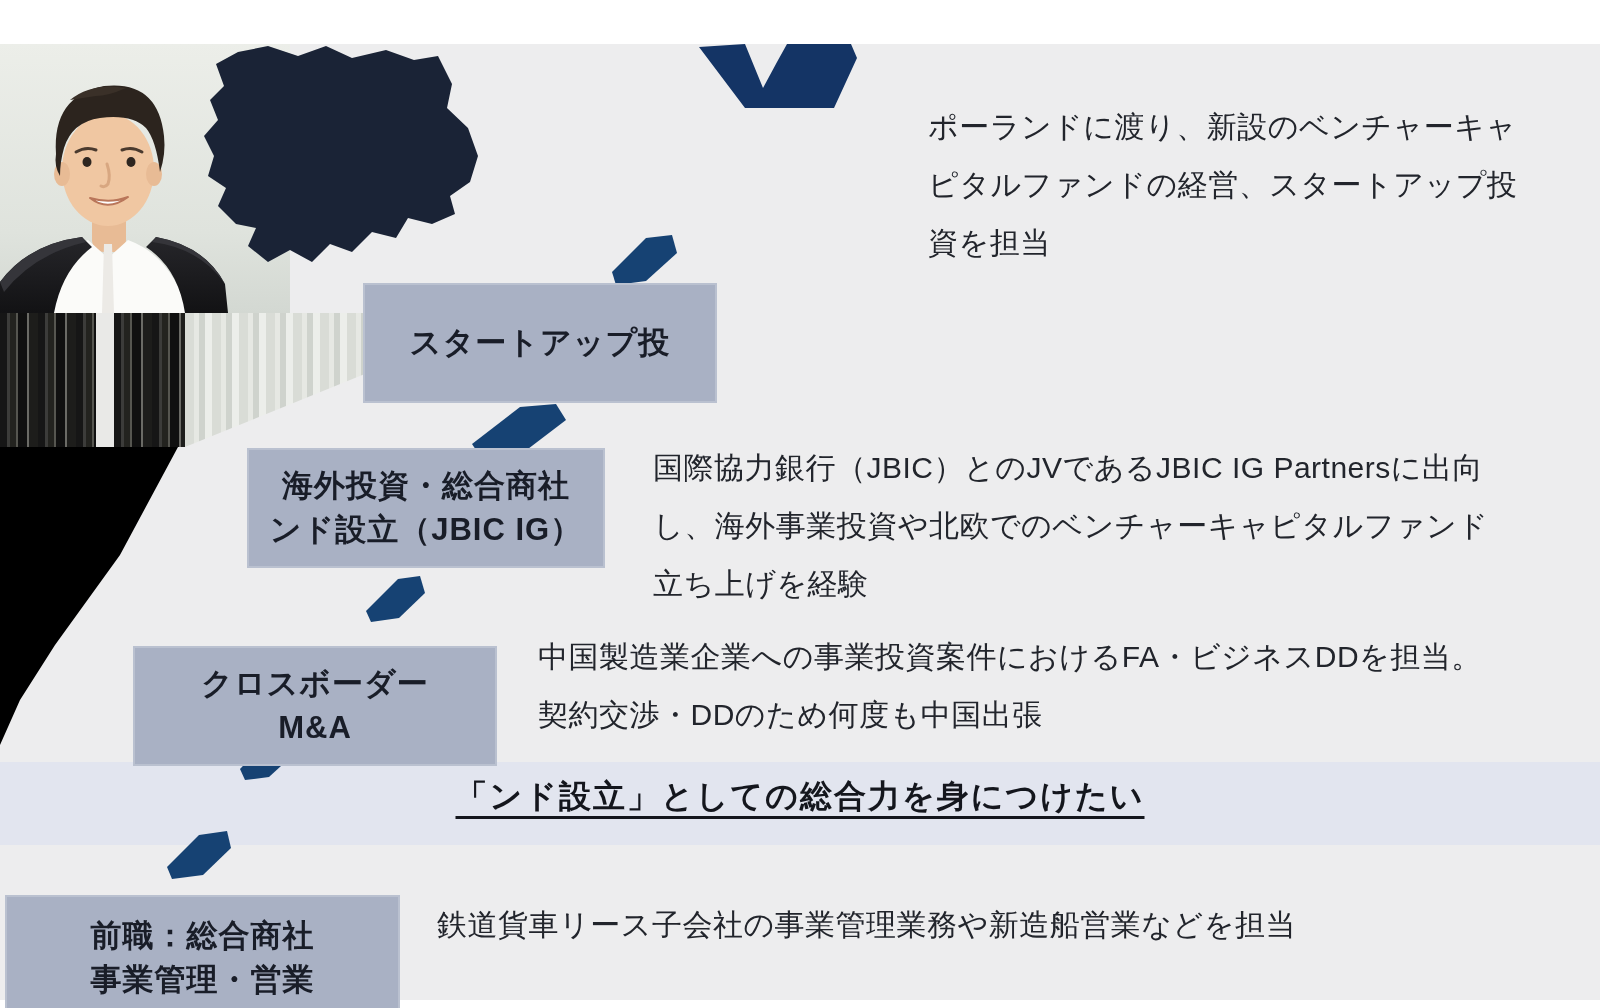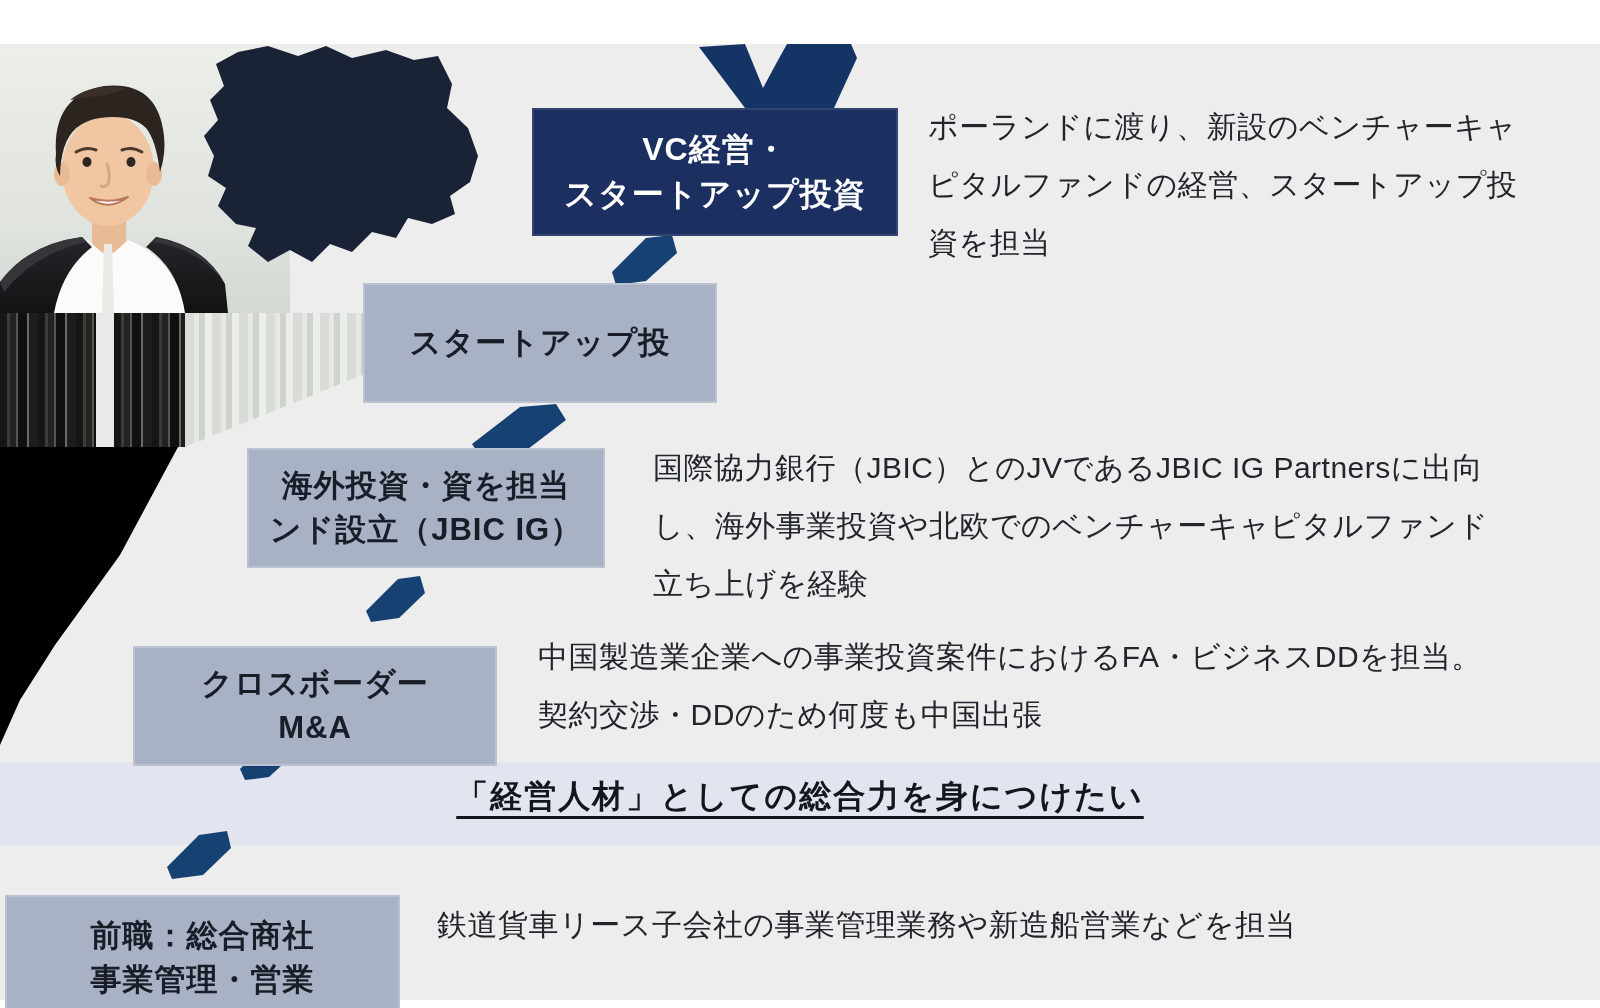--- a/index.html
+++ b/index.html
@@ -106,37 +106,35 @@
     <path fill="#000000" d="M0,447 L178,447 L120,555 L55,645 L20,700 L0,745 Z"></path>
     <path fill="#1a2336" d="M238,52 L268,46 L298,56 L326,46 L352,58 L386,50 L414,60 L438,56 L452,84 L447,108 L468,128 L478,156 L470,182 L450,196 L455,214 L432,224 L408,218 L396,238 L372,232 L352,252 L330,244 L312,262 L290,250 L268,262 L248,246 L256,228 L236,224 L218,206 L226,188 L208,176 L214,156 L204,136 L218,120 L210,100 L224,86 L216,64 Z"></path>
     <path fill="#143465" d="M699,47 L745,44 L763,88 L777,62 L787,44 L851,44 L857,58 L834,108 L745,108 Z"></path>
     <path fill="#164273" d="M612,272 L646,238 L672,235 L677,253 L646,281 L616,285 Z"></path>
     <path fill="#164273" d="M472,444 L520,407 L556,404 L566,420 L524,452 L480,456 Z"></path>
     <path fill="#164273" d="M366,611 L398,579 L420,576 L425,593 L399,618 L371,622 Z"></path>
     <path fill="#164273" d="M240,769 L266,742 L289,739 L293,755 L269,777 L245,780 Z"></path>
     <path fill="#164273" d="M167,867 L199,835 L227,831 L231,848 L203,875 L172,879 Z"></path>
   </svg>
 
-  <div class="step-box step-navy box-1">VC経営・
-スタートアップ投資</div>
   <div class="step-box step-gray box-2">スタートアップ投</div>
-  <div class="step-box step-gray box-3">海外投資・資を担当
+  <div class="step-box step-gray box-3">海外投資・総合商社
 ンド設立（JBIC IG）</div>
   <div class="step-box step-gray box-4">クロスボーダー
 M&amp;A</div>
   <div class="step-box step-gray box-5">前職：総合商社
 事業管理・営業</div>
 
   <div class="desc desc-1">ポーランドに渡り、新設のベンチャーキャ
 ピタルファンドの経営、スタートアップ投
 資を担当</div>
   <div class="desc desc-3">国際協力銀行（JBIC）とのJVであるJBIC IG Partnersに出向
 し、海外事業投資や北欧でのベンチャーキャピタルファンド
 立ち上げを経験</div>
   <div class="desc desc-4">中国製造業企業への事業投資案件におけるFA・ビジネスDDを担当。
 契約交渉・DDのため何度も中国出張</div>
   <div class="desc desc-5">鉄道貨車リース子会社の事業管理業務や新造船営業などを担当</div>
 
   <div class="statement">
-    <span>「経営人材」としての総合力を身につけたい</span>
+    <span>「ンド設立」としての総合力を身につけたい</span>
   </div>
 
 </div>
 
 </body></html>

